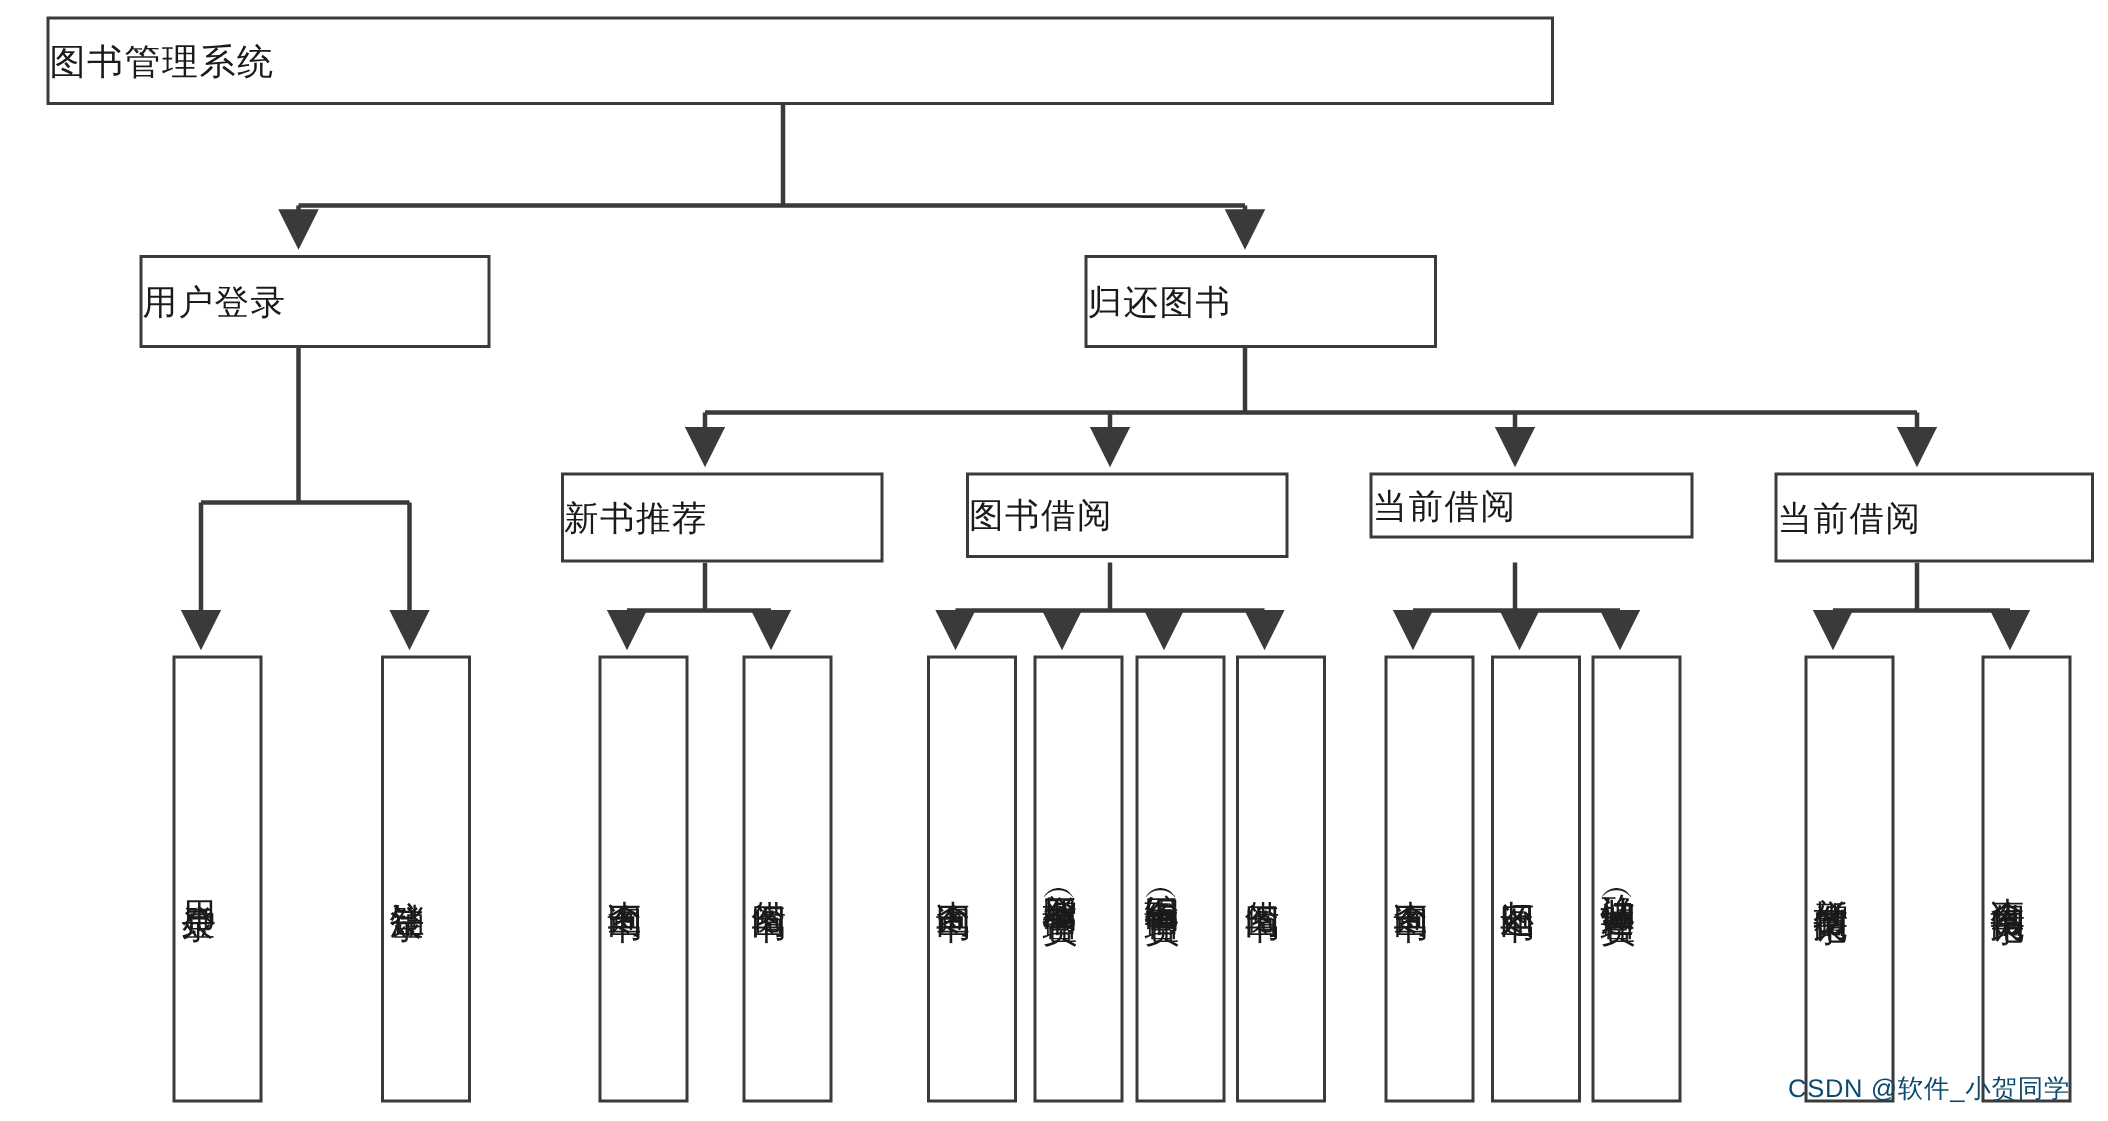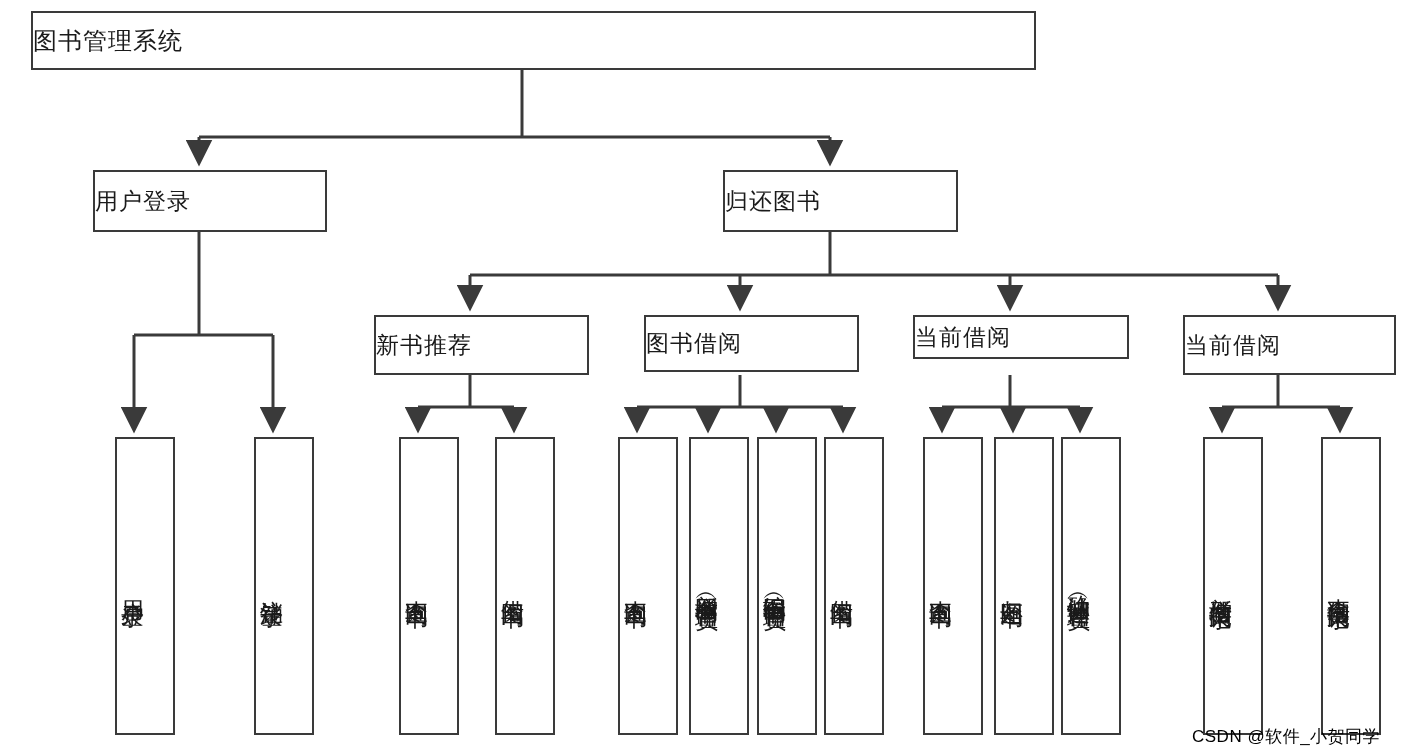--- a/index.html
+++ b/index.html
@@ -47,25 +47,24 @@
     line-height: 1.35;
     letter-spacing: 2px;
     text-align: center;
     padding: 6px 0;
   }
   .root-node {
     font-size: 24px;
   }
   .watermark {
     position: absolute;
-    color: #000000;
+    color: #0c4a6e;
     font-size: 17px;
     white-space: nowrap;
     letter-spacing: 0.5px;
-    margin-top: 11px;
   }
 </style>
 </head>
 <body>
 
 <div id="canvas">
 
   <svg id="svg-layer" viewBox="0 0 1405 747" xmlns="http://www.w3.org/2000/svg">
     <defs>
       <marker id="arrow" viewBox="0 0 12 12" refX="10" refY="6" markerWidth="9" markerHeight="9" orient="auto-start-reverse">

